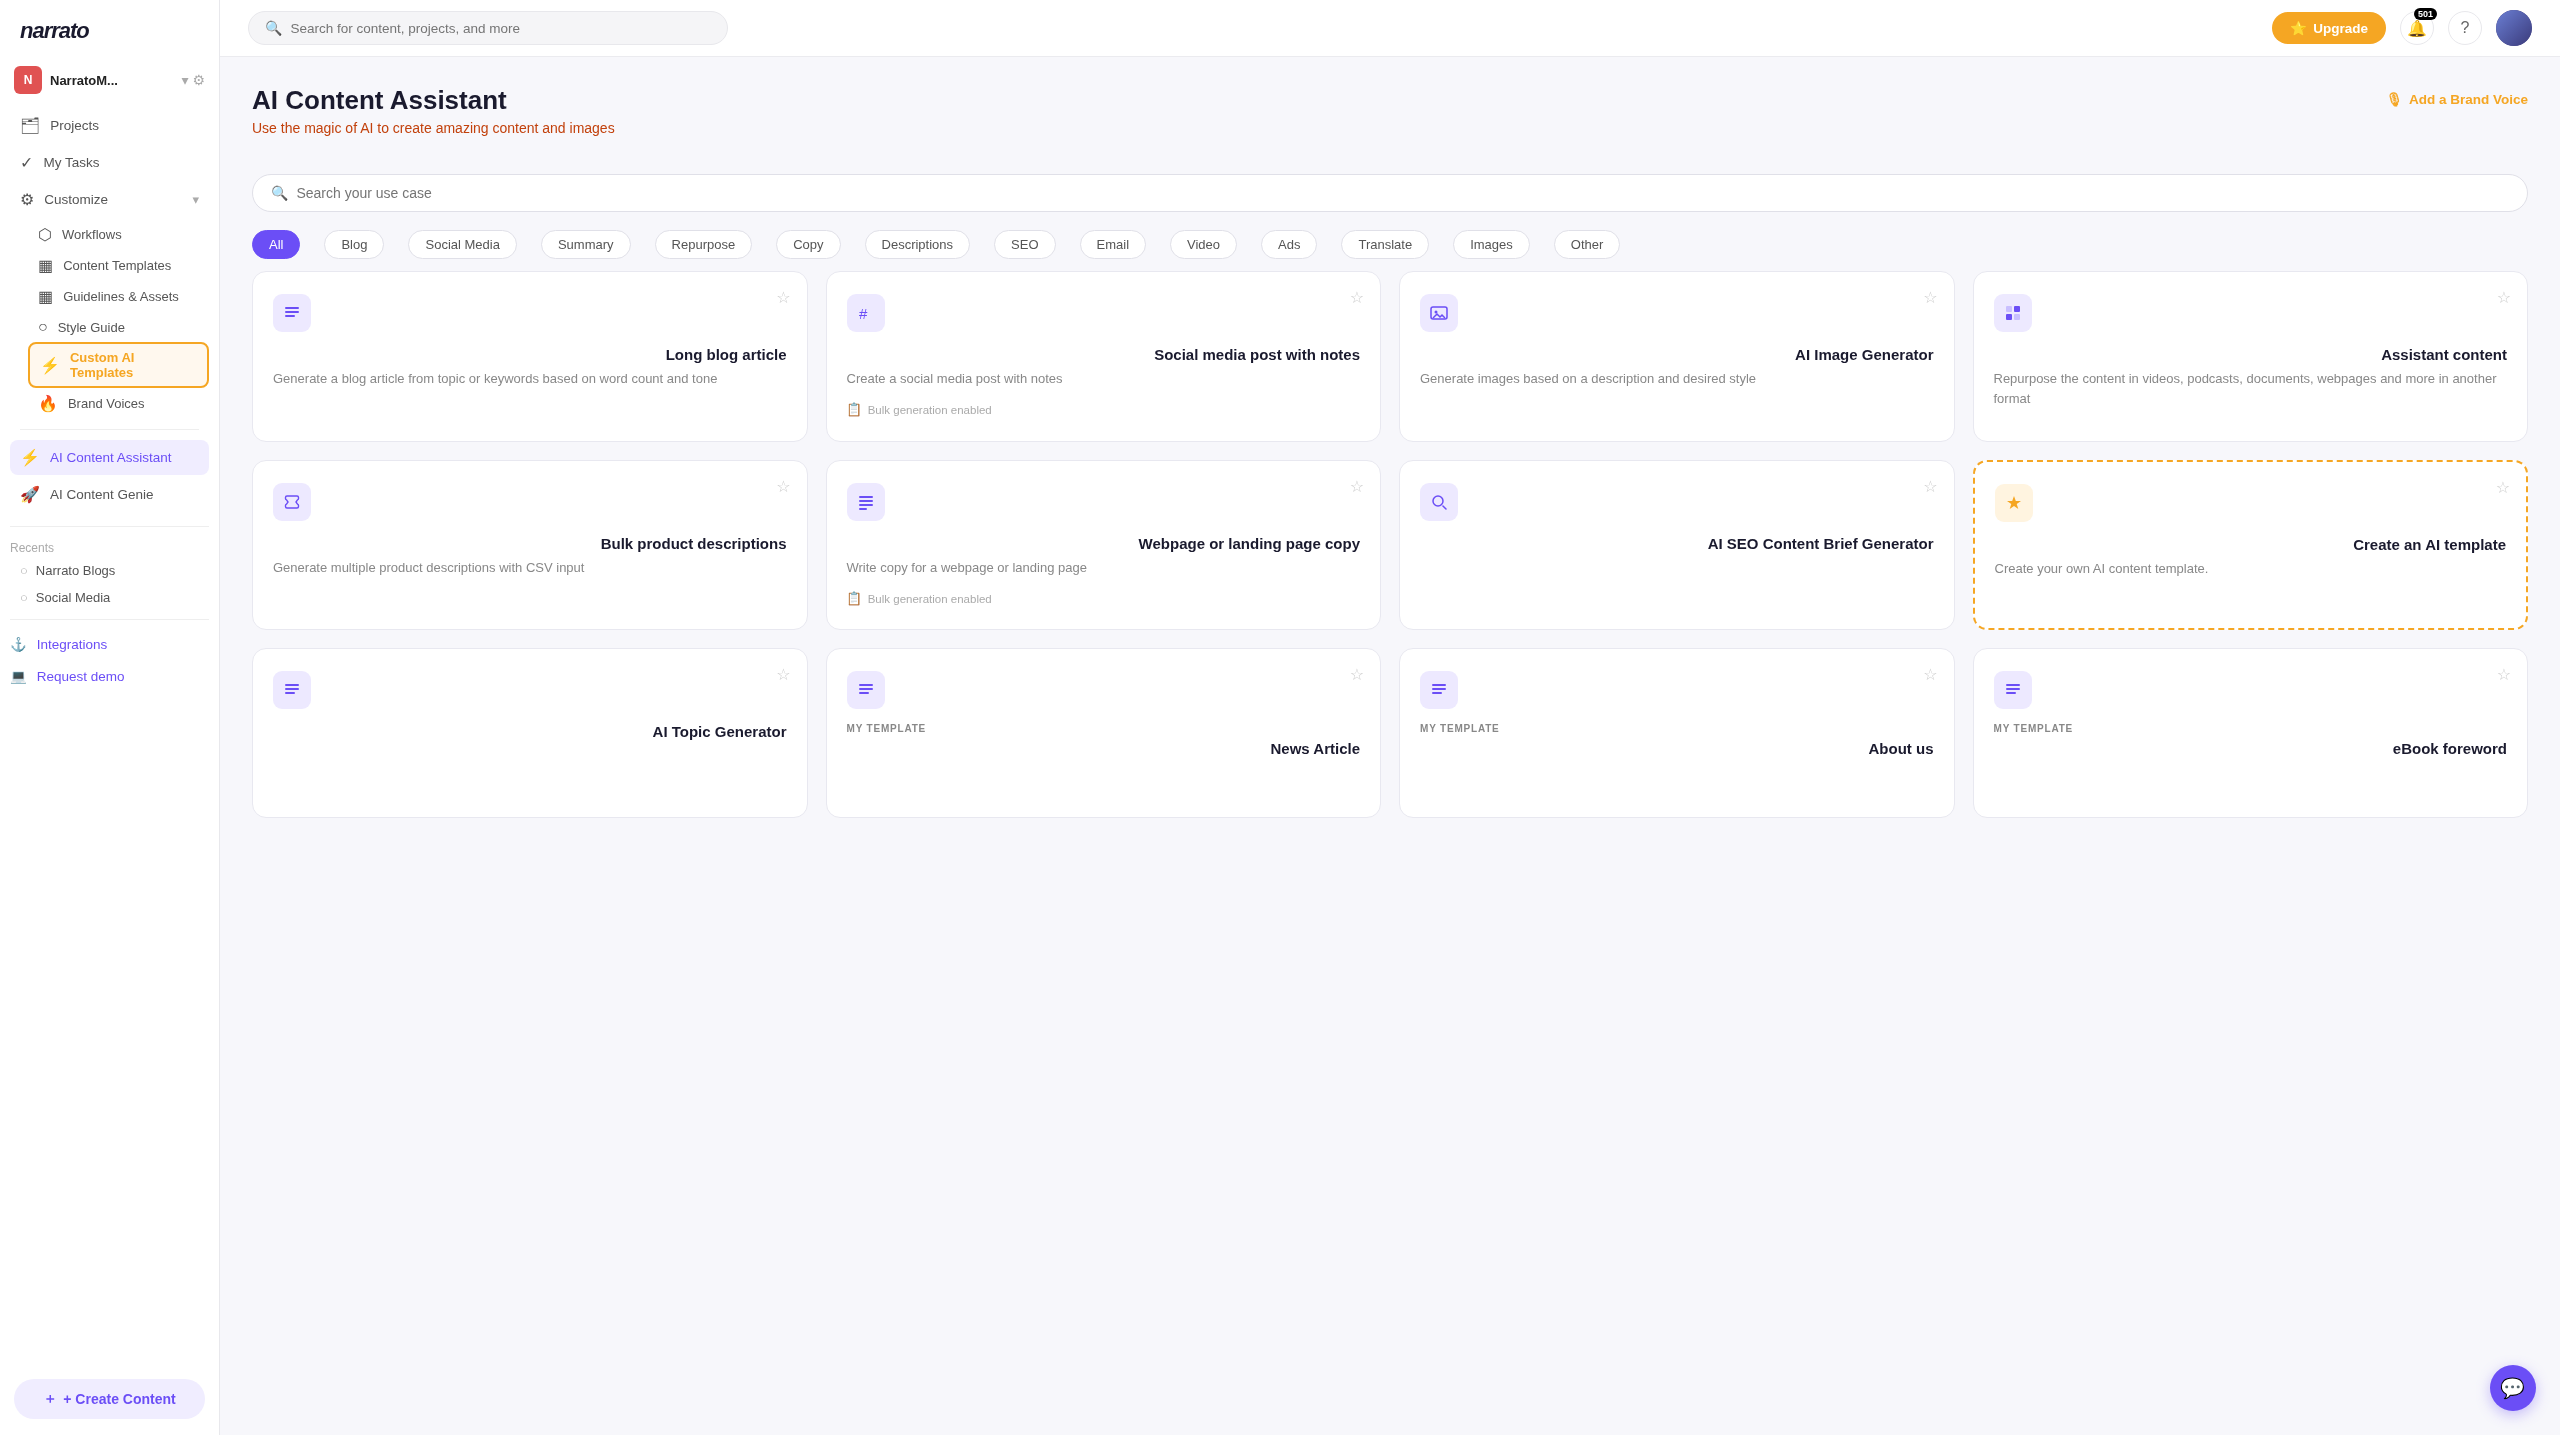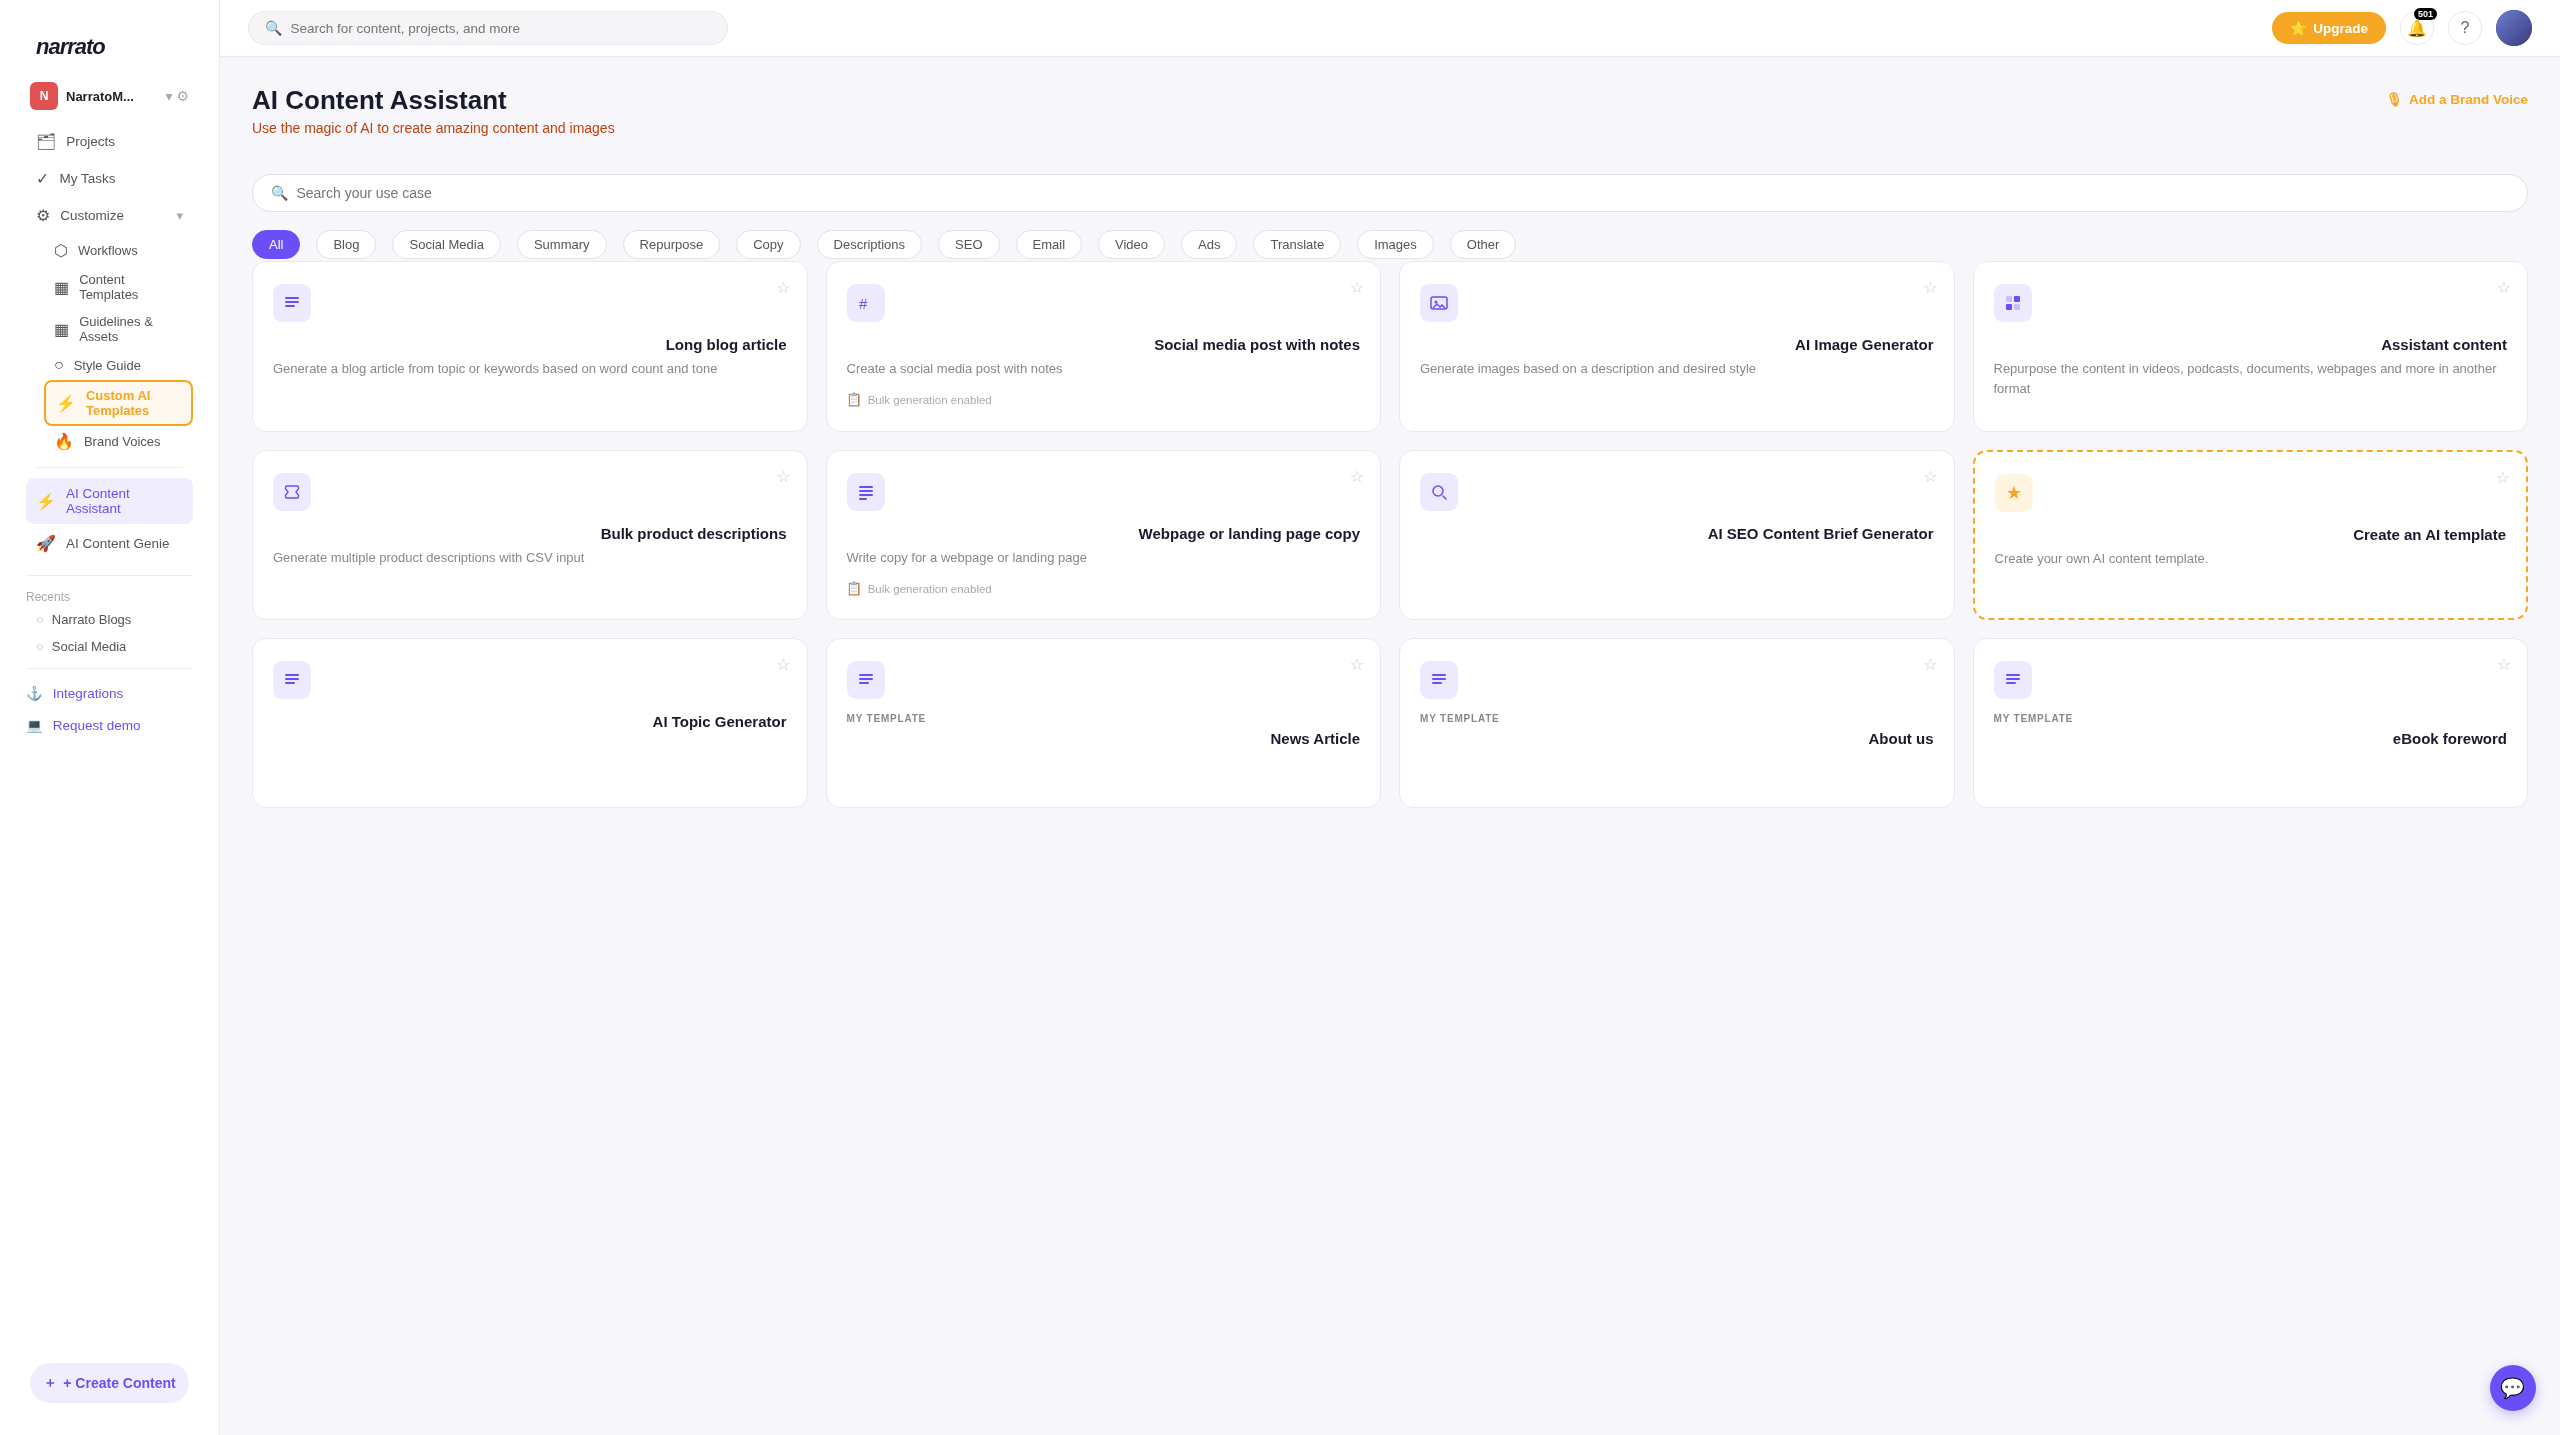--- a/index.html
+++ b/index.html
@@ -6,21 +6,21 @@
     body { font-family: -apple-system, BlinkMacSystemFont, 'Segoe UI', sans-serif; background: #f5f5f7; display: flex; height: 100vh; overflow: hidden; font-size: 14px; }
 
     
     .sidebar {
       width: 220px;
       min-width: 220px;
       background: #fff;
       border-right: 1px solid #e8e8ec;
       display: flex;
       flex-direction: column;
-      padding: 16px;
+      padding: 0;
       overflow-y: auto;
       height: 100vh;
     }
     .sidebar-logo {
       padding: 18px 20px 14px;
       font-size: 22px;
       font-weight: 700;
       color: #1a1a2e;
       letter-spacing: -1px;
       font-style: italic;
@@ -249,22 +249,22 @@
       outline: none;
       font-size: 14px;
       color: #888;
       width: 100%;
     }
 
     
     .filter-pills {
       display: flex;
       flex-wrap: wrap;
-      gap: 16px;
-      margin-bottom: 2px;
+      gap: 24px;
+      margin-bottom: 12px;
     }
     .pill {
       padding: 6px 16px;
       border-radius: 20px;
       font-size: 13px;
       font-weight: 500;
       cursor: pointer;
       border: 1.5px solid #e0e0e8;
       background: #fff;
       color: #555;

